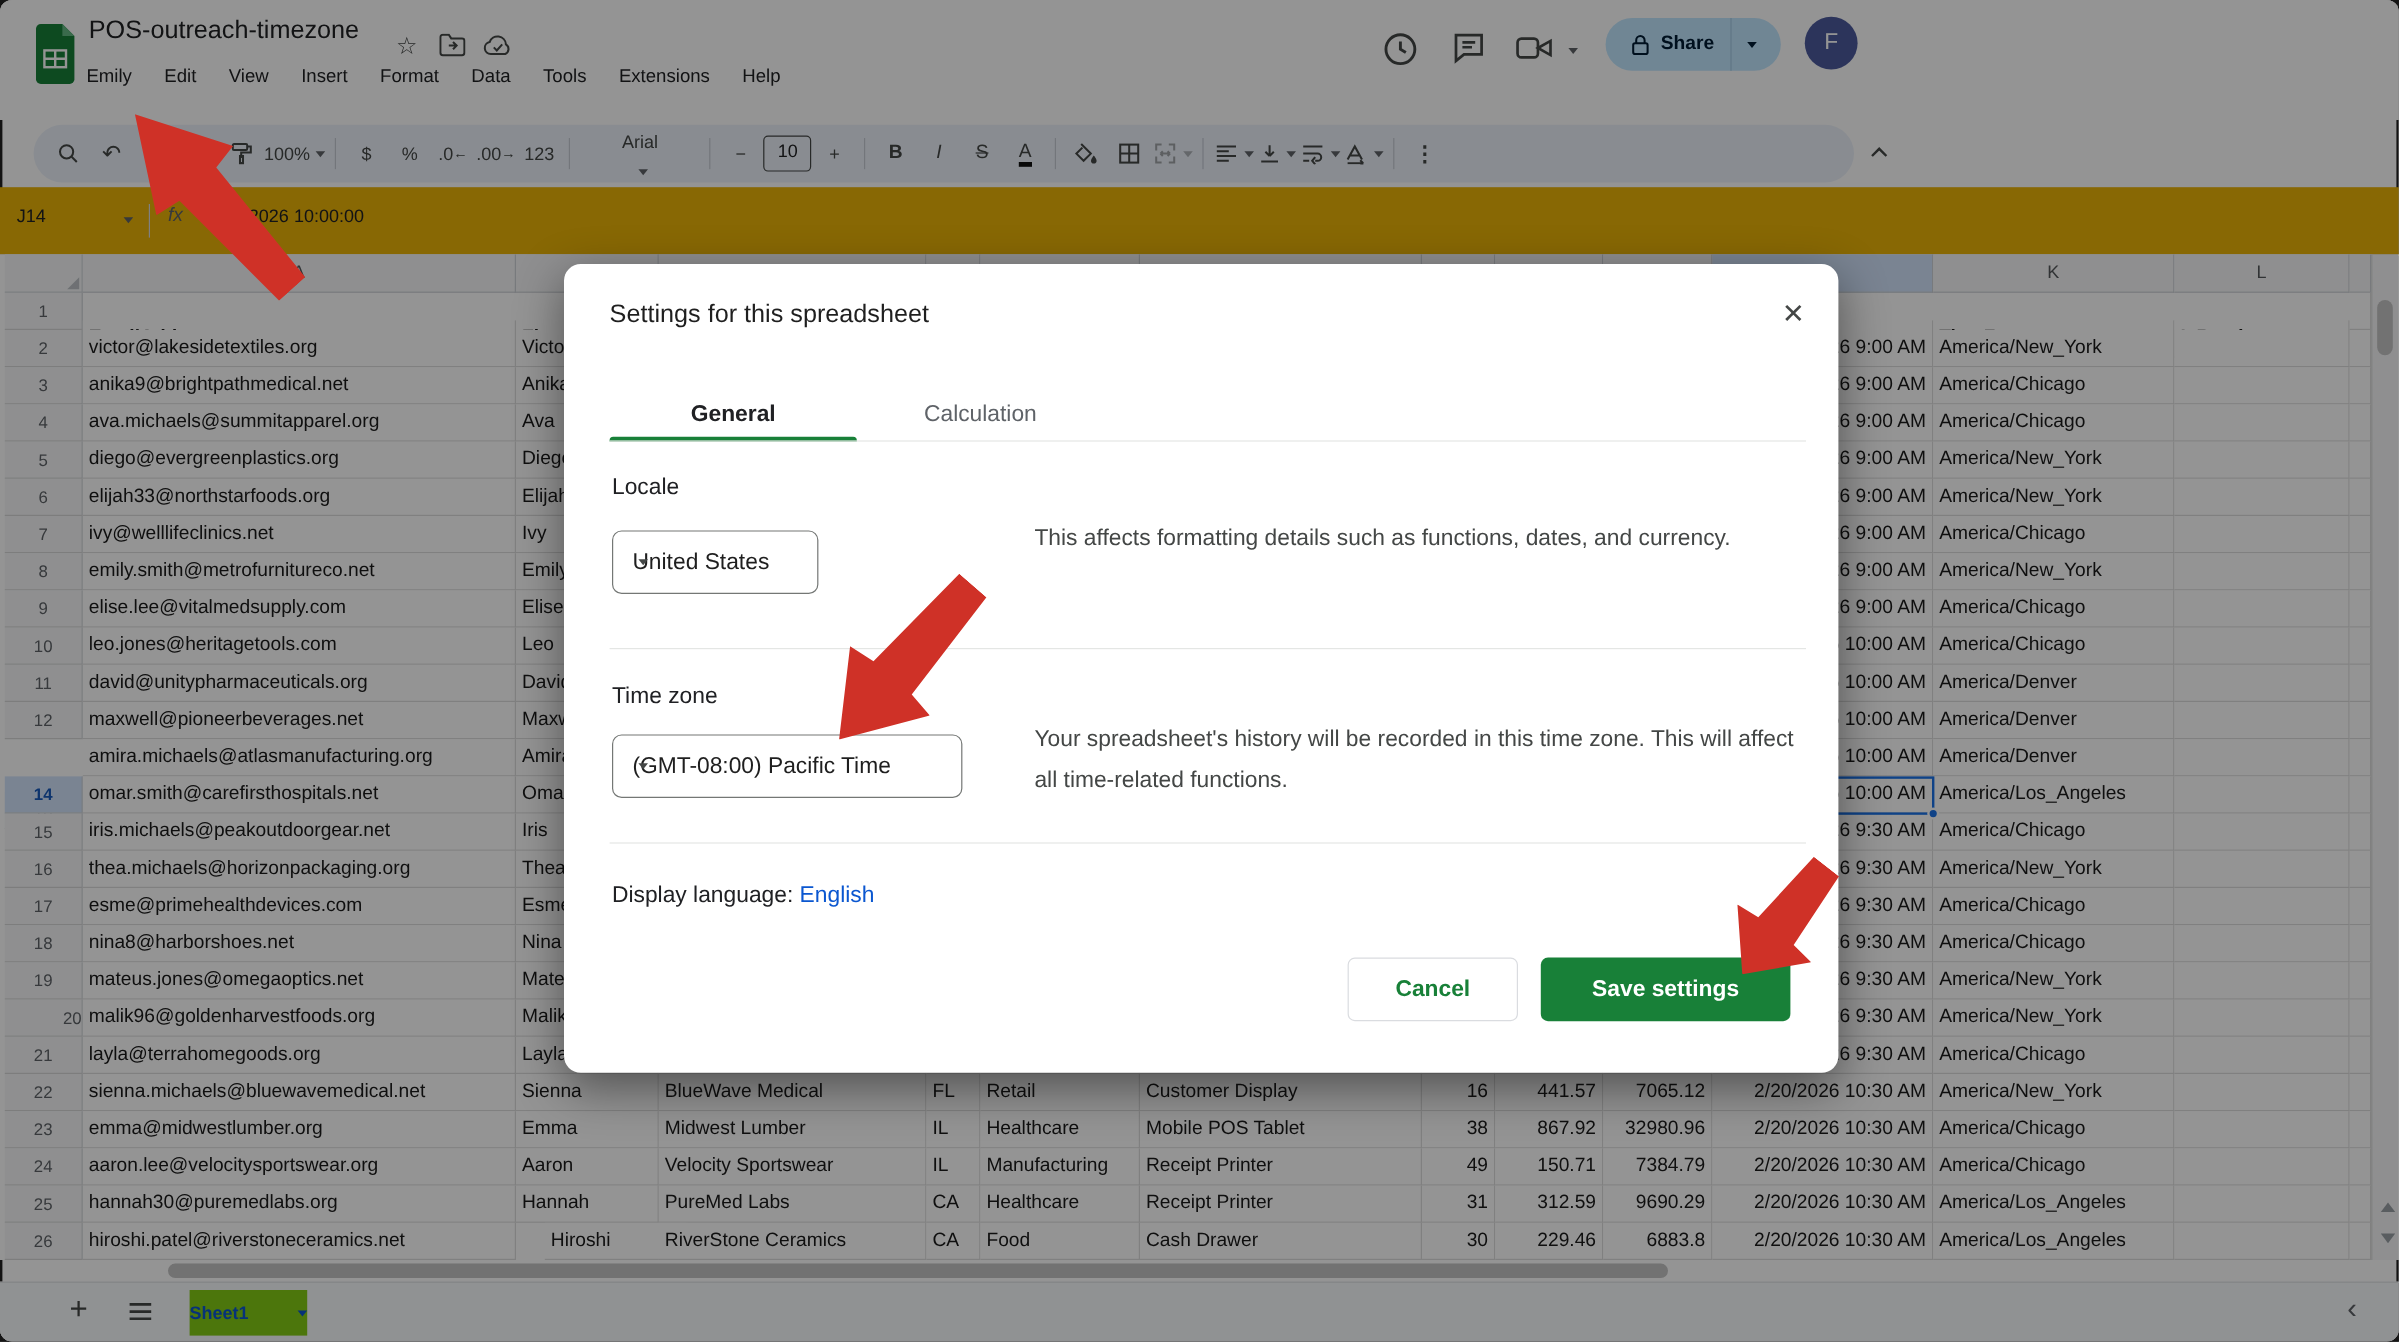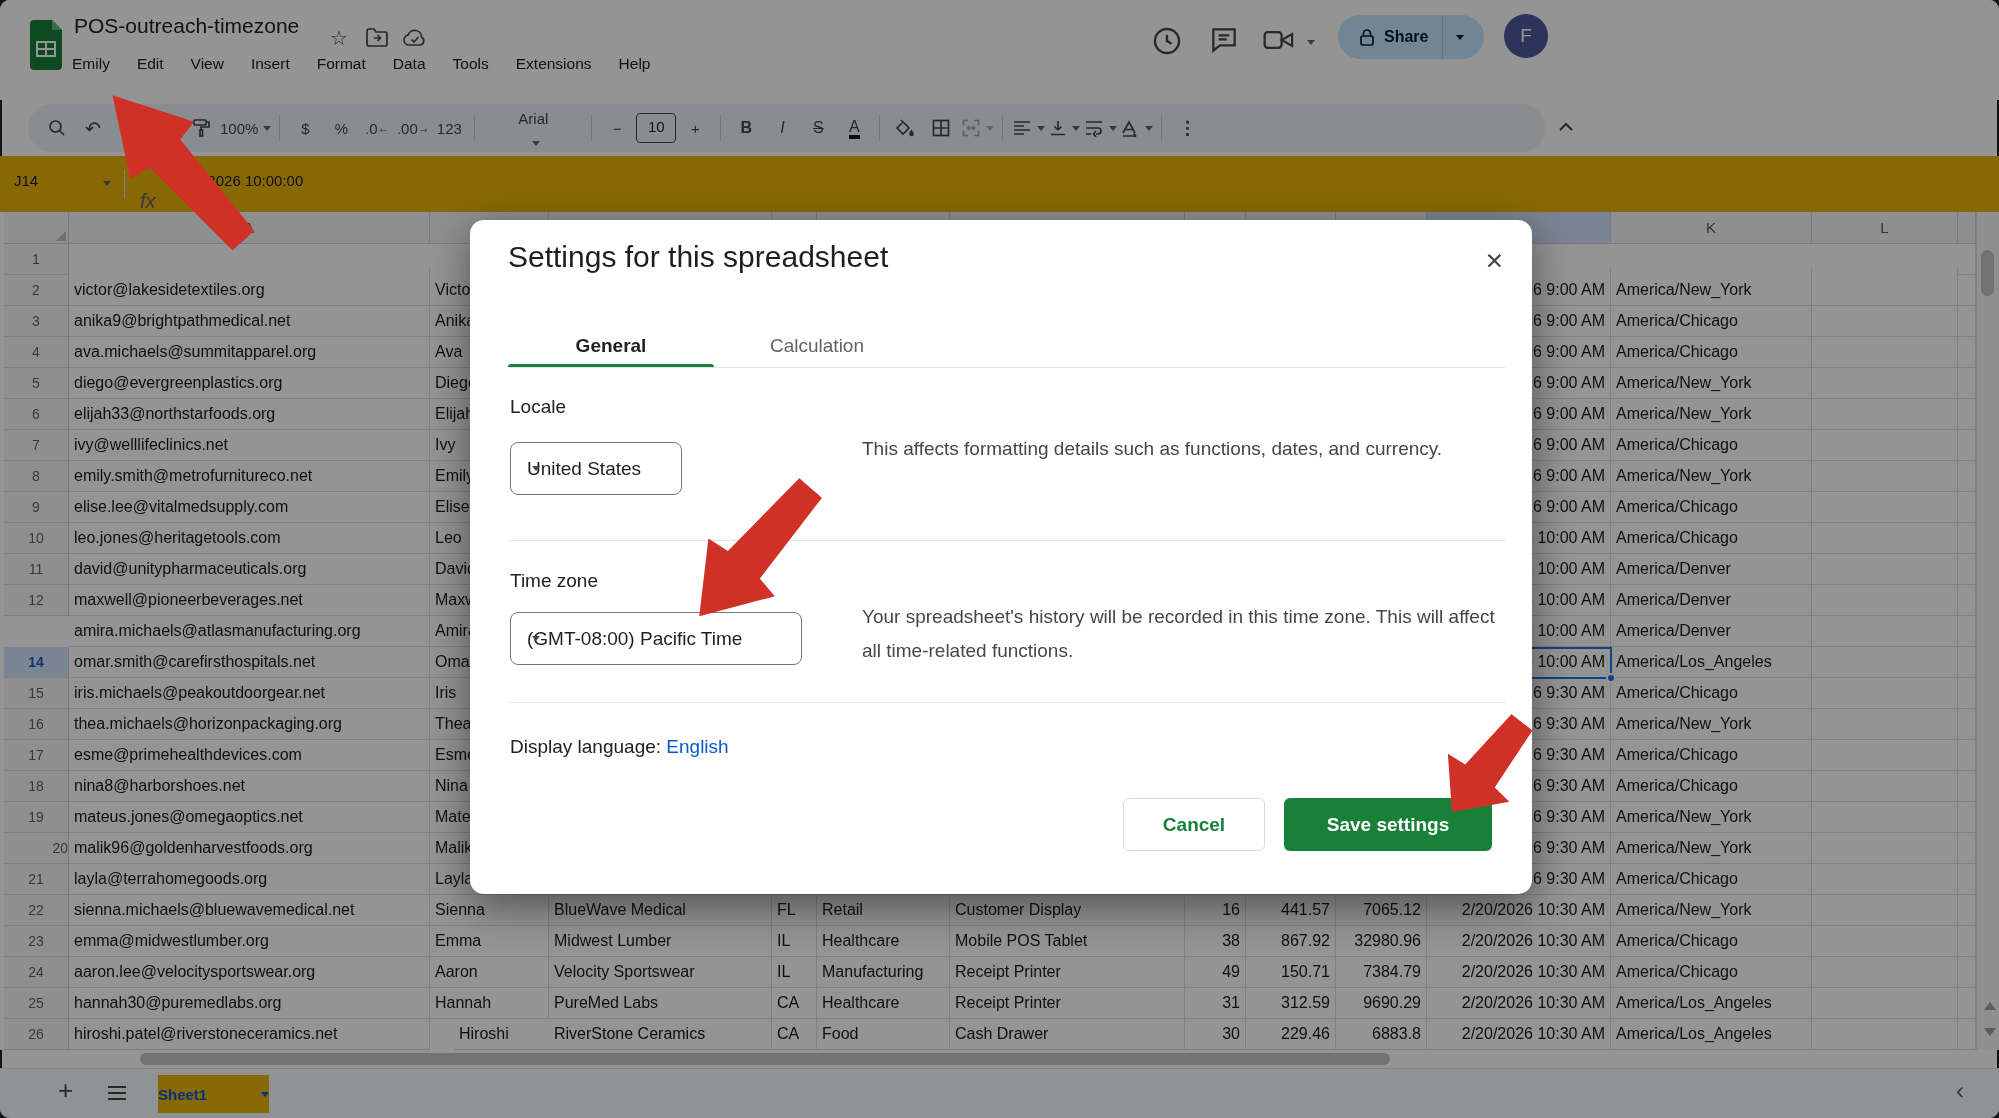--- a/index.html
+++ b/index.html
@@ -30,21 +30,21 @@
   .sizebox{width:38px;height:28px;border:1px solid #444746;border-radius:4px;text-align:center;
       line-height:26px;font-size:15px;color:#202124;}
   .tico{stroke:#444746;fill:none;stroke-width:1.7;}
   #collapse{position:absolute;left:1555px;top:116px;color:#444746;}
   
   #formulabar{position:absolute;left:0;top:156px;width:1999px;height:56px;background:#eab308;
       border-bottom:1px solid #e0e0e0;}
   #namebox{position:absolute;left:14px;top:16px;font-size:15px;color:#202124;}
   #nb-caret{position:absolute;left:98px;top:25px;}
   #fb-div{position:absolute;left:124px;top:14px;width:1px;height:28px;background:#dadce0;}
-  #fx{position:absolute;left:140px;top:15px;font-size:20px;font-style:italic;color:#5f6368;margin-top:19px;}
+  #fx{position:absolute;left:140px;top:15px;font-size:16px;font-style:italic;color:#5f6368;}
   #fb-value{position:absolute;left:174px;top:16px;font-size:15px;color:#202124;}
   
   #grid{position:absolute;left:0;top:212px;width:1976px;height:838px;background:#fff;}
   .ch,.rh,.cell,.selbox,.selhandle{position:absolute;box-sizing:border-box;}
   .ch{background:#f6f7f8;border-right:1px solid #cfd3d7;border-bottom:1px solid #cfd3d7;
       text-align:center;color:#55585c;font-size:15px;line-height:31px;}
   .selhdr{background:#d2e3fc;}
   .rh{background:#f6f7f8;border-right:1px solid #cfd3d7;border-bottom:1px solid #d8d8d8;
       text-align:center;color:#5f6368;font-size:14px;line-height:30px;}
   .selrh{background:#d2e3fc;color:#185abc;font-weight:700;}
@@ -57,30 +57,30 @@
   .corner:after{content:"";position:absolute;right:2px;bottom:2px;
       border-left:10px solid transparent;border-bottom:10px solid #bdc1c6;}
   
   #vsb{position:absolute;left:1976px;top:212px;width:23px;height:838px;background:#f6f7f8;border-left:1px solid #ddd;}
   #vsb-thumb{position:absolute;left:1981px;top:250px;width:13px;height:46px;border-radius:7px;background:#c4c4c4;}
   #hsb-thumb{position:absolute;left:140px;top:1053px;width:1250px;height:12px;border-radius:6px;background:#c4c4c4;}
   .sb-arrow{position:absolute;left:1984px;width:0;height:0;border-left:6px solid transparent;border-right:6px solid transparent;}
   #bottombar{position:absolute;left:0;top:1068px;width:1999px;height:50px;background:#f9fbfd;border-top:1px solid #e1e3e6;}
   #add-sheet{position:absolute;left:58px;top:6px;font-size:26px;color:#444746;}
   #all-sheets{position:absolute;left:106px;top:14px;}
-  #sheet-tab{position:absolute;left:158px;top:6px;width:111px;height:38px;background:#eab308;
+  #sheet-tab{position:absolute;left:158px;top:6px;width:98px;height:38px;background:#84cc16;
       display:flex;align-items:center;justify-content:space-between;font-size:15px;font-weight:700;color:#0b57d0;}
   #sheet-tab .caret{border-top-color:#0b57d0;}
   #panel-chevron{position:absolute;left:1956px;top:8px;font-size:24px;color:#5f6368;}
   
   #dim{position:absolute;inset:0;background:rgba(0,0,0,0.42);z-index:50;}
   #dialog{position:absolute;left:470px;top:220px;width:1062px;height:674px;background:#fff;
       border-radius:14px;z-index:100;box-shadow:0 12px 40px rgba(0,0,0,.45);}
   #dialog *{position:absolute;box-sizing:border-box;}
-  #dlg-title{left:38px;top:20px;font-size:30px;color:#1f1f1f;}
+  #dlg-title{left:38px;top:30px;font-size:21px;color:#1f1f1f;}
   #dlg-close{right:28px;top:28px;font-size:23px;color:#444746;}
   .tab{top:104px;width:206px;height:44px;text-align:center;font-size:19px;line-height:44px;}
   #tab-general{left:38px;color:#202124;font-weight:600;}
   #tab-calculation{left:244px;color:#5f6368;}
   #tab-underline{left:38px;top:144px;width:206px;height:4px;background:#188038;border-radius:3px 3px 0 0;}
   .dlg-hr{left:38px;width:997px;height:1px;background:#e4e6e4;}
   .dlg-label{left:40px;font-size:19px;color:#202124;}
   .dd{left:40px;height:53px;border:1px solid #747775;border-radius:8px;background:#fff;
       display:flex;align-items:center;justify-content:space-between;padding:0 16px;font-size:19px;color:#1f1f1f;}
   .dd .caret{border-top-color:#444746;position:static;}

